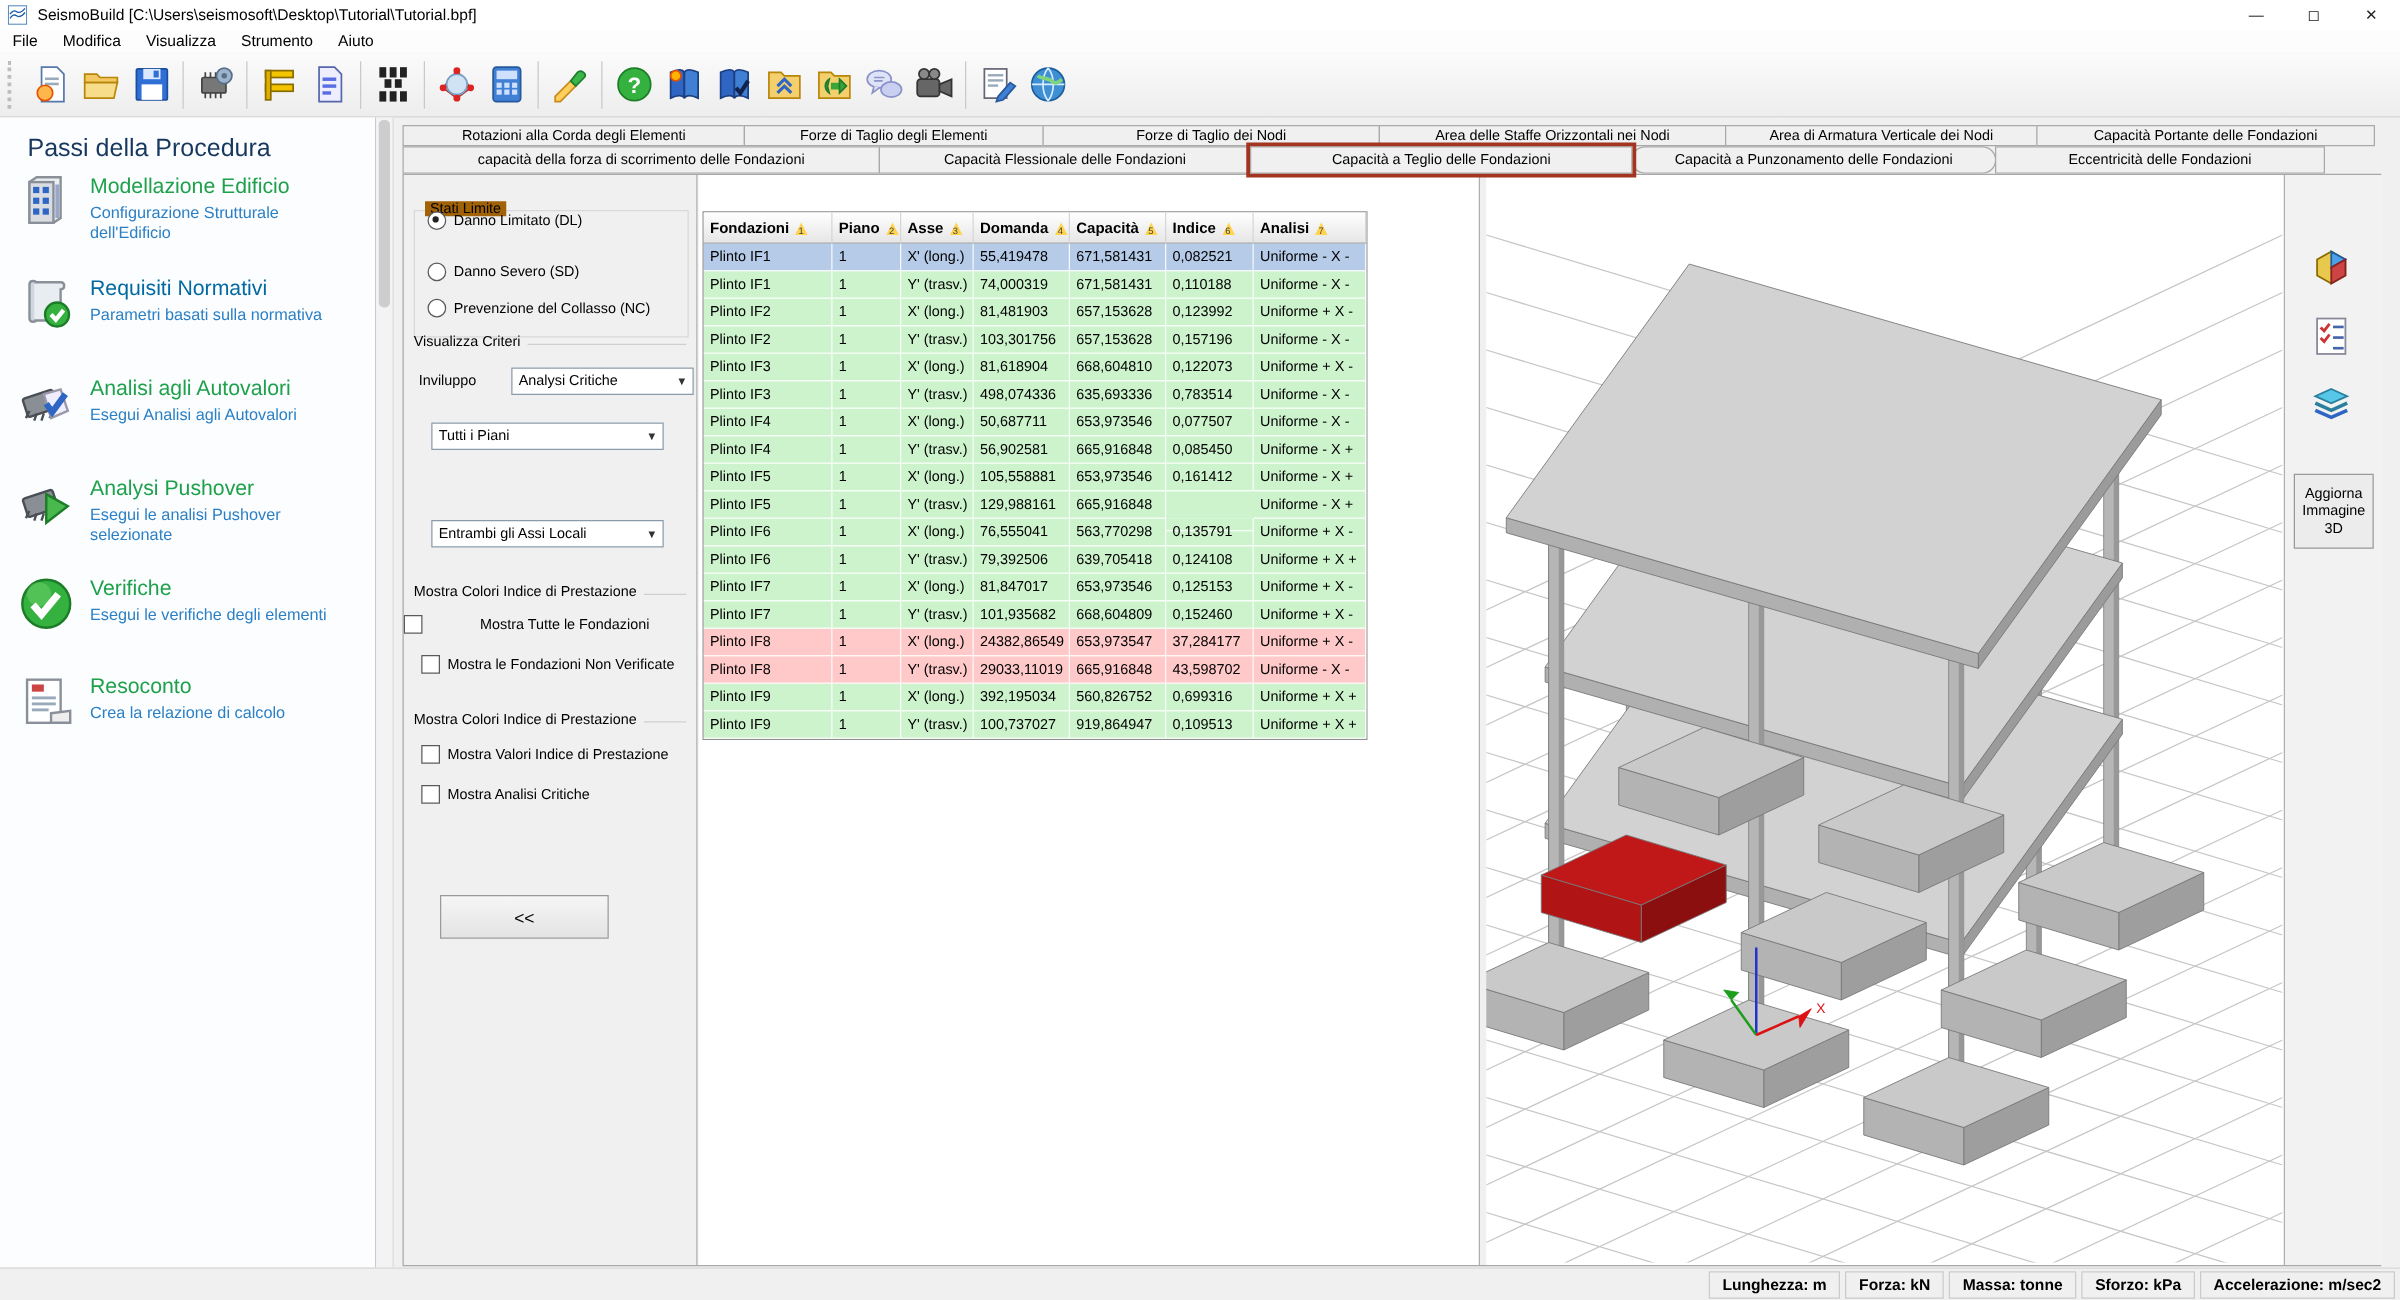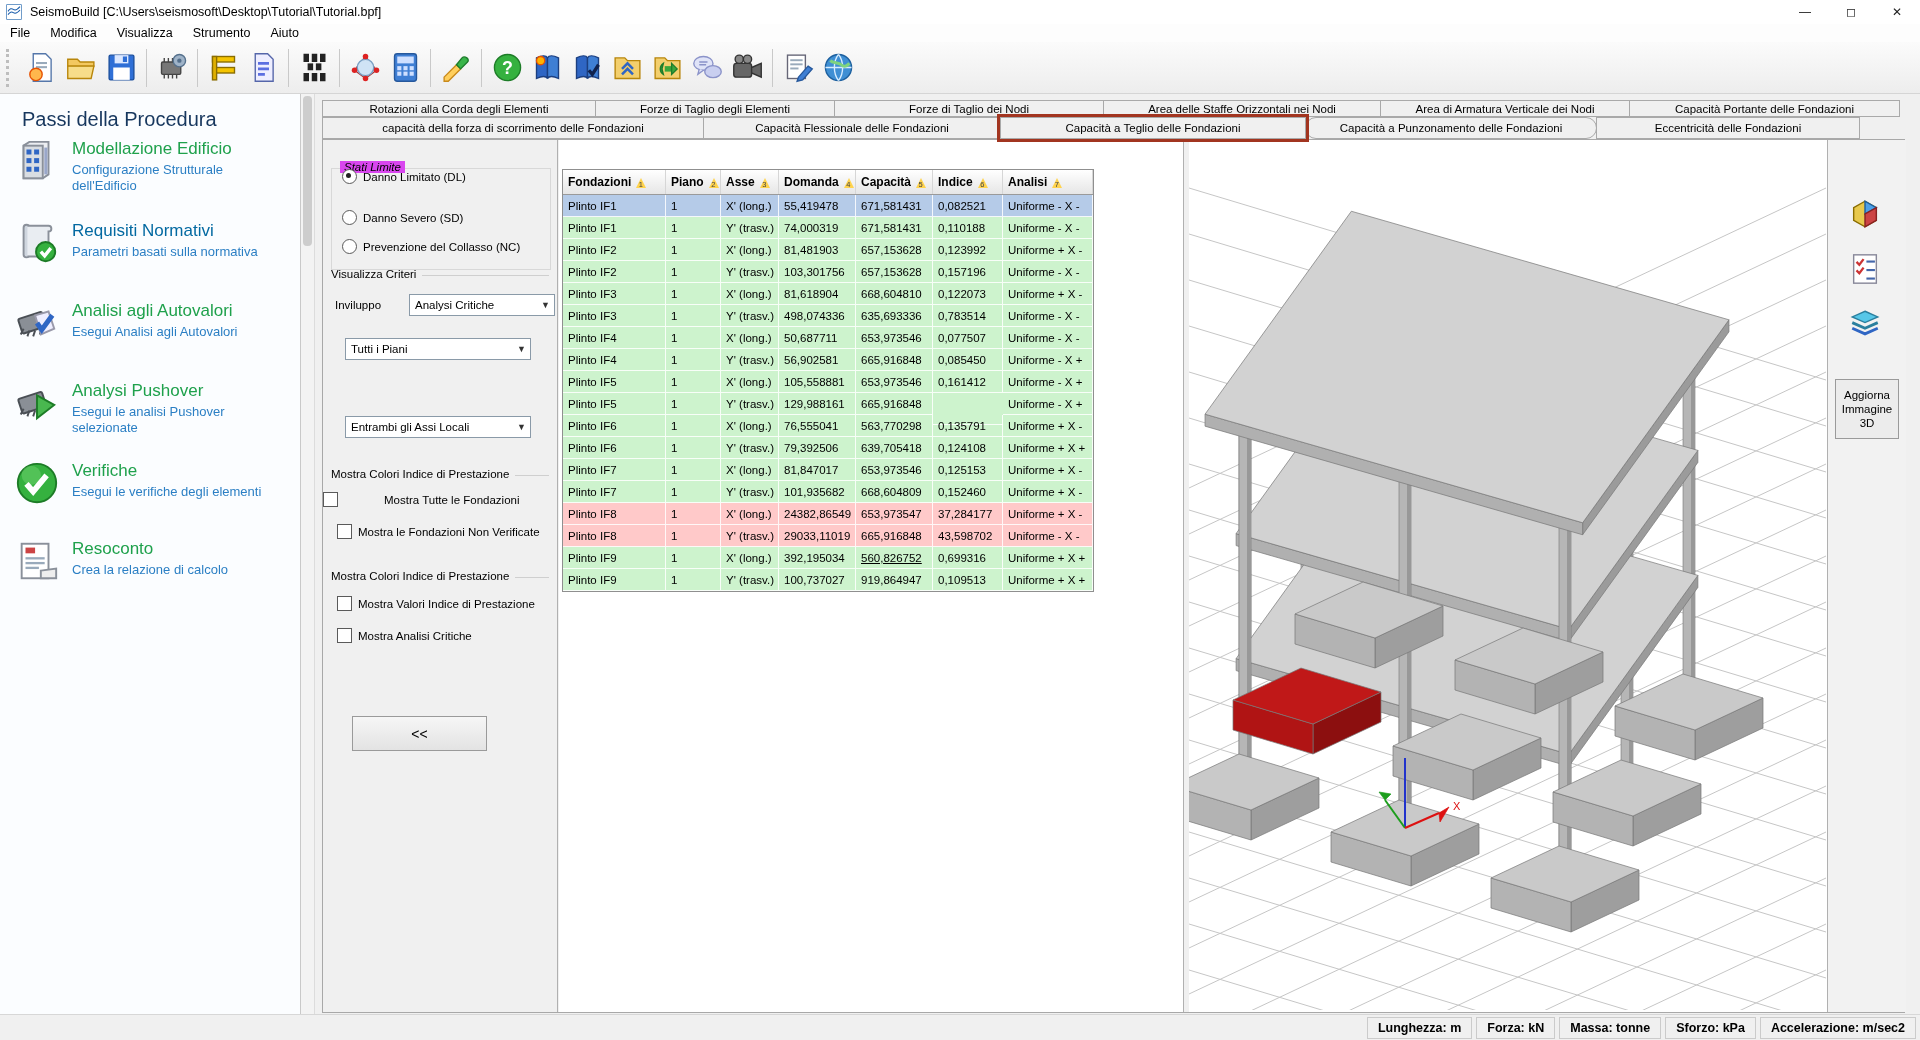--- a/index.html
+++ b/index.html
@@ -33,21 +33,21 @@
   .sthumb{position:absolute;left:2px;top:2px;width:9px;height:150px;background:#cdcdcd;border-radius:4px;}
   
   .tabrow{position:absolute;display:flex;}
   .tab{box-sizing:border-box;border:1px solid #a9a9a9;margin-right:-1px;background:#f0f0f0;
        display:flex;align-items:center;justify-content:center;font-size:11.5px;white-space:nowrap;overflow:hidden;}
   .tab.hl{position:relative;z-index:3;}
   
   .panel{left:322px;top:139px;width:1583px;height:874px;border:1px solid #a8a8a8;box-sizing:border-box;background:#f0f0f0;}
   .opts{position:absolute;left:0;top:0;width:235px;height:872px;border-right:1px solid #b0b0b0;box-sizing:border-box;}
   .gbox{position:absolute;border:1px solid #d8d8d8;}
-  .gbox .glabel{position:absolute;left:8px;top:-8px;background:#d946ef;padding:0 4px;font-size:11.5px;font-style:italic;}
+  .gbox .glabel{position:absolute;left:8px;top:-8px;background:#a16207;padding:0 4px;font-size:11.5px;}
   .optrow{position:absolute;display:flex;align-items:center;font-size:11.5px;white-space:nowrap;}
   .radio{width:13px;height:13px;border:1px solid #5a5a5a;border-radius:50%;background:#fff;margin-right:6px;position:relative;flex:0 0 13px;}
   .radio.on::after{content:'';position:absolute;left:3px;top:3px;width:5px;height:5px;border-radius:50%;background:#222;}
   .cbx{width:13px;height:13px;border:1px solid #5a5a5a;background:#fff;margin-right:6px;flex:0 0 13px;}
   .sechead{position:absolute;display:flex;align-items:center;font-size:11.5px;}
   .sechead::after{content:'';flex:1;border-top:1px solid #cfcfcf;margin-left:6px;transform:translateY(1px);}
   .combo{position:absolute;background:#fff;border:1px solid #8a9aa8;box-sizing:border-box;display:flex;align-items:center;font-size:11.5px;padding-left:5px;}
   .combo .chev{margin-left:auto;width:17px;text-align:center;color:#333;font-size:9px;}
   .pushbtn{position:absolute;background:linear-gradient(#f6f6f6,#e3e3e3);border:1px solid #9a9a9a;display:flex;align-items:center;justify-content:center;font-size:14px;}
   
@@ -638,21 +638,21 @@
             <div class="td" style="width: 77px;">29033,11019</div>
             <div class="td" style="width: 77px;">665,916848</div>
             <div class="td" style="width: 70px;">43,598702</div>
             <div class="td" style="width: 90px;">Uniforme - X -</div>
           </div>
           <div class="trow" style="background: rgb(205, 243, 205);">
             <div class="td" style="width: 103px;">Plinto IF9</div>
             <div class="td" style="width: 55px;">1</div>
             <div class="td" style="width: 58px;">X' (long.)</div>
             <div class="td" style="width: 77px;">392,195034</div>
-            <div class="td" style="width: 77px; text-decoration: underline;">560,826752</div>
+            <div class="td" style="width: 77px;">560,826752</div>
             <div class="td" style="width: 70px;">0,699316</div>
             <div class="td" style="width: 90px;">Uniforme + X +</div>
           </div>
           <div class="trow" style="background: rgb(205, 243, 205);">
             <div class="td" style="width: 103px;">Plinto IF9</div>
             <div class="td" style="width: 55px;">1</div>
             <div class="td" style="width: 58px;">Y' (trasv.)</div>
             <div class="td" style="width: 77px;">100,737027</div>
             <div class="td" style="width: 77px;">919,864947</div>
             <div class="td" style="width: 70px;">0,109513</div>

